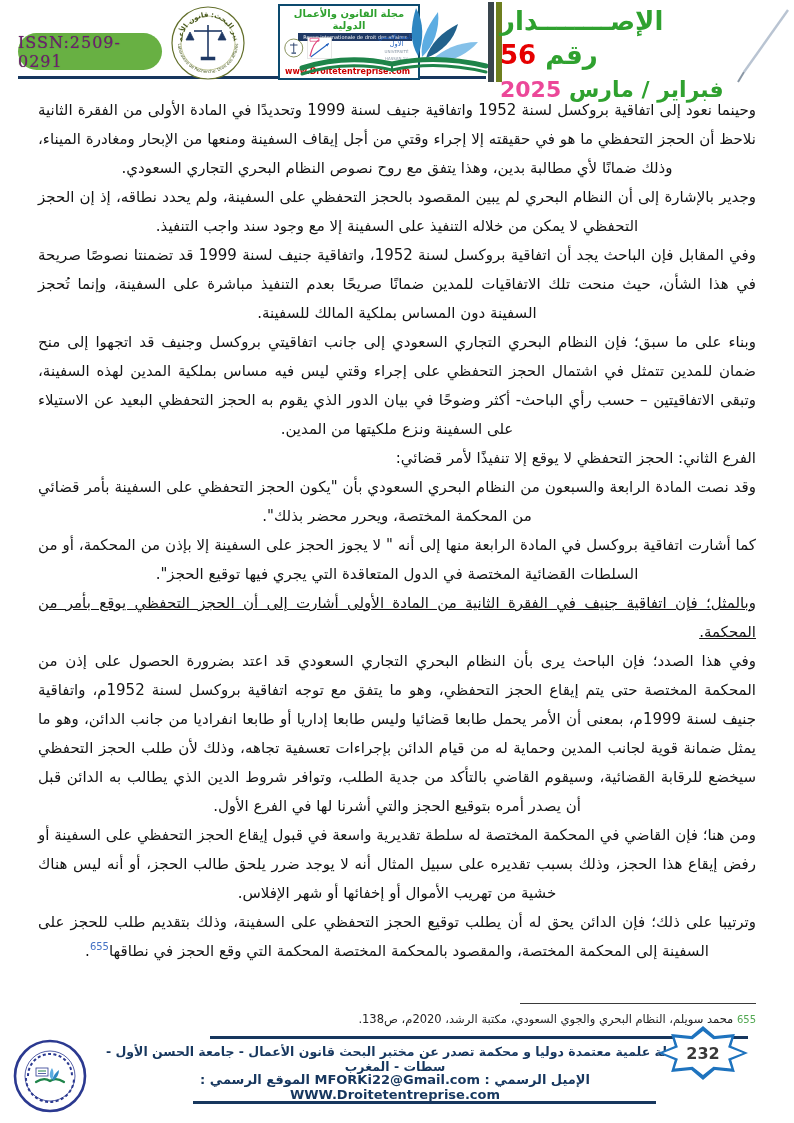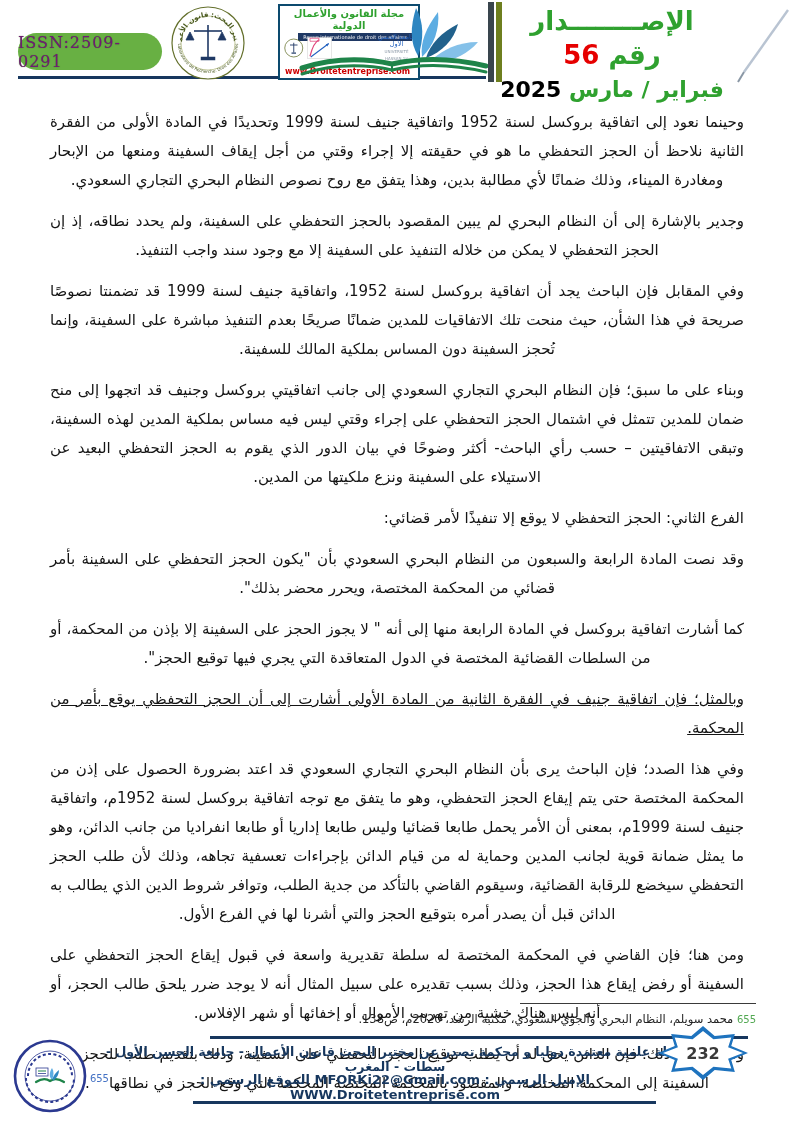--- a/index.html
+++ b/index.html
@@ -26,32 +26,32 @@
     margin:1px 6px 0 18px;overflow:hidden;white-space:nowrap;
   }
   .mini-row{position:absolute;left:4px;top:26px;width:132px;height:32px;display:flex;align-items:center;gap:3px;}
   .univ-name{color:#1f5fbf;font-size:6.5px;direction:rtl;text-align:center;line-height:7px;width:52px;margin-left:42px;}
   .univ-sub{color:#8a97a5;font-size:4px;display:block;}
   .journal-site{position:absolute;left:5px;bottom:2px;color:#cc0000;font-weight:bold;font-size:8px;}
   .book-logo{position:absolute;left:296px;top:2px;width:196px;height:82px;pointer-events:none;}
   .bar{position:absolute;top:2px;height:80px;width:6px;}
   .bar-dark{left:488px;background:#39454d;}
   .bar-olive{left:496px;background:#6e7f1f;}
-  .issue-block{position:absolute;left:500px;top:4px;width:224px;text-align:center;direction:rtl;}
+  .issue-block{position:absolute;left:500px;top:4px;width:224px;text-align:left;direction:rtl;}
   .issue-line{color:#2fa12f;font-weight:bold;font-size:26px;line-height:34px;}
   .date-line{color:#2fa12f;font-weight:bold;font-size:22px;line-height:32px;margin-top:2px;}
   .num-red{color:#e60000;}
-  .num-blue{color:#000000;}
+  .num-blue{color:#ec4899;}
   .pen{position:absolute;right:2px;top:6px;width:58px;height:78px;}
   
   .content{
     position:absolute;top:96px;right:38px;left:38px;direction:rtl;
     font-size:15px;line-height:29px;color:#141414;text-align:justify;
   }
-  .content p{margin:12px;text-align:justify;text-align-last:center;}
+  .content p{margin:0;text-align:justify;text-align-last:center;}
   .content p.heading{text-align:right;text-align-last:right;}
   .content p.single{text-align-last:right;text-decoration:underline;}
   .fn-ref{color:#4472c4;font-size:10px;vertical-align:super;line-height:0;}
   
   .fn-sep{position:absolute;top:1003px;right:38px;width:236px;border-top:1.5px solid #3a3a3a;}
   .footnote{
     position:absolute;top:1009px;right:38px;left:38px;direction:rtl;text-align:right;
     font-size:11.5px;color:#222;line-height:20px;
   }
   .fn-marker{color:#52a852;font-size:10px;}

